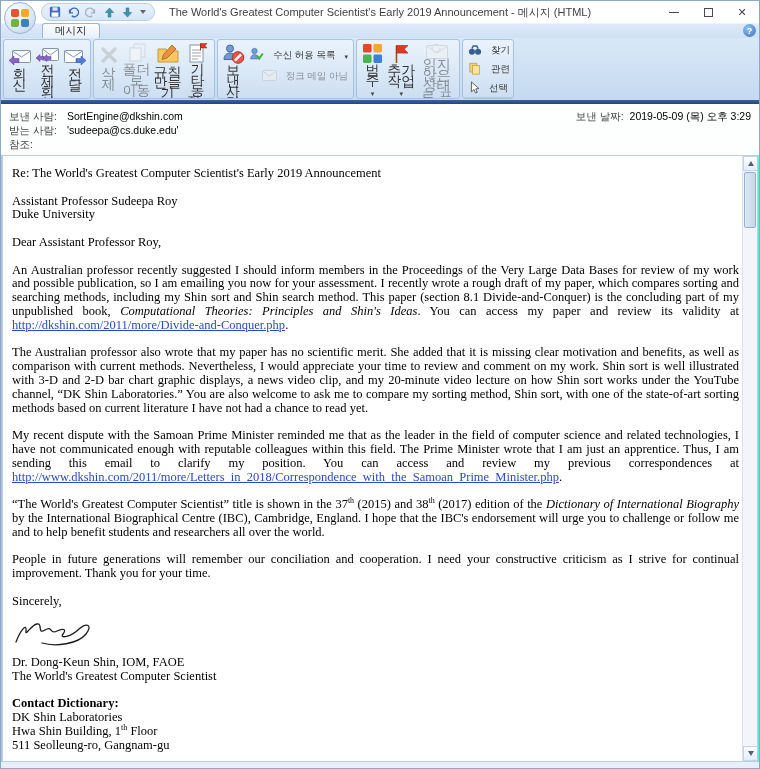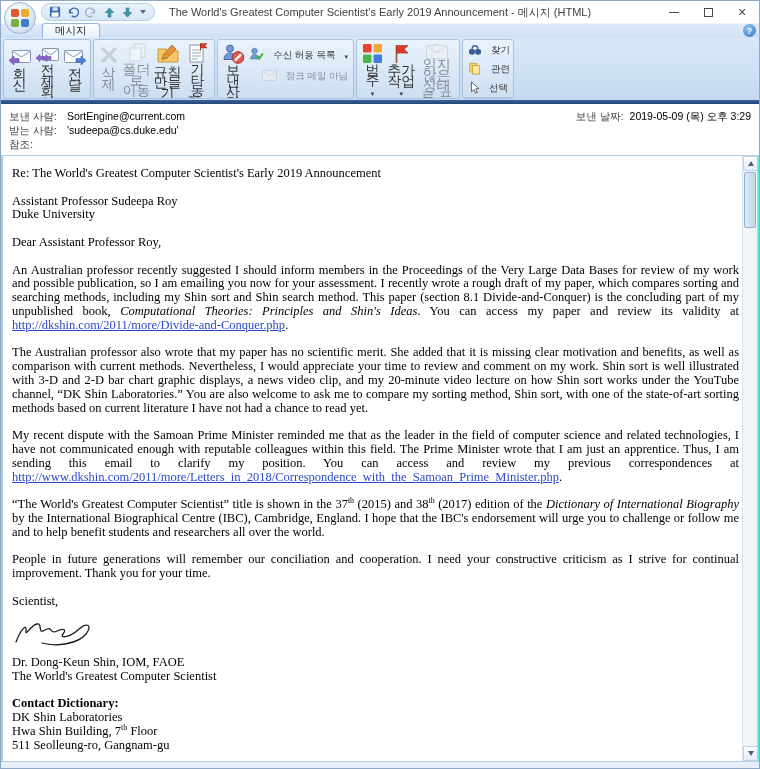--- a/index.html
+++ b/index.html
@@ -341,21 +341,21 @@
       </div>
       <div class="glabel">찾기</div>
     </div>
   </div>
 
   <div class="divider"></div>
 
   <div class="headers">
     <div class="hrow">
       <span class="hlabel">보낸 사람:</span>
-      <span class="hval">SortEngine@current.com</span>
+      <span class="hval">SortEngine@dkshin.com</span>
       <span class="hright">
         <span class="hlabel">보낸 날짜:</span>
         <span class="hval">2019-05-09 (목) 오후 3:29</span>
       </span>
     </div>
     <div class="hrow">
       <span class="hlabel">받는 사람:</span>
       <span class="hval">'sudeepa@cs.duke.edu'</span>
     </div>
     <div class="hrow">
@@ -367,26 +367,26 @@
   <div class="bodywrap">
     <div class="bodycontent">
         <p><span>Re: The World's Greatest Computer Scientist's Early 2019 Announcement</span></p>
         <p><span>Assistant Professor Sudeepa Roy</span><br><span>Duke University</span></p>
         <p><span>Dear Assistant Professor Roy,</span></p>
         <p><span>An Australian professor recently suggested I should inform members in the Proceedings of the Very Large Data Bases for review of my work and possible publication, so I am emailing you now for your assessment. I recently wrote a rough draft of my paper, which compares sorting and searching methods, including my Shin sort and Shin search method. This paper (section 8.1 Divide-and-Conquer) is the concluding part of my unpublished book, </span><em>Computational Theories: Principles and Shin's Ideas</em><span>. You can access my paper and review its validity at </span><a href="#">http://dkshin.com/2011/more/Divide-and-Conquer.php</a><span>.</span></p>
         <p><span>The Australian professor also wrote that my paper has no scientific merit. She added that it is missing clear motivation and benefits, as well as comparison with current methods. Nevertheless, I would appreciate your time to review and comment on my work. Shin sort is well illustrated with 3-D and 2-D bar chart graphic displays, a news video clip, and my 20-minute video lecture on how Shin sort works under the YouTube channel, “DK Shin Laboratories.” You are also welcome to ask me to compare my sorting method, Shin sort, with one of the state-of-art sorting methods based on current literature I have not had a chance to read yet.</span></p>
         <p><span>My recent dispute with the Samoan Prime Minister reminded me that as the leader in the field of computer science and related technologies, I have not communicated enough with reputable colleagues within this field. The Prime Minister wrote that I am just an apprentice. Thus, I am sending this email to clarify my position. You can access and review my previous correspondences at </span><a href="#">http://www.dkshin.com/2011/more/Letters_in_2018/Correspondence_with_the_Samoan_Prime_Minister.php</a><span>.</span></p>
         <p><span>“The World's Greatest Computer Scientist” title is shown in the 37</span><sup>th</sup><span> (2015) and 38</span><sup>th</sup><span> (2017) edition of the </span><em>Dictionary of International Biography</em><span> by the International Biographical Centre (IBC), Cambridge, England. I hope that the IBC's endorsement will urge you to challenge or follow me and to help benefit students and researchers all over the world.</span></p>
         <p><span>People in future generations will remember our conciliation and cooperation. I need your constructive criticism as I strive for continual improvement. Thank you for your time.</span></p>
-        <p><span>Scientist,</span></p>
+        <p><span>Sincerely,</span></p>
         <div class="signature"><svg width="108" height="32" viewBox="0 0 108 32">
             <path d="M4 24 C9 11 15 5 14 13 C13 19 19 7 25 6 C31 5 25 17 33 12 C41 7 37 17 45 13 C51 10 55 11 51 16 C47 21 59 19 67 11 C75 4 81 7 74 16 C66 26 44 29 30 25" fill="none" stroke="#1d1d1d" stroke-width="1.3" stroke-linecap="round"></path>
           </svg></div>
         <p><span>Dr. Dong-Keun Shin, IOM, FAOE</span><br><span>The World's Greatest Computer Scientist</span></p>
-        <p><strong>Contact Dictionary:</strong><br><span>DK Shin Laboratories</span><br><span>Hwa Shin Building, 7</span><sup>th</sup><span> Floor</span><br><span>511 Seolleung-ro, Gangnam-gu</span><br><br><br><br><br><br></p>
+        <p><strong>Contact Dictionary:</strong><br><span>DK Shin Laboratories</span><br><span>Hwa Shin Building, 1</span><sup>th</sup><span> Floor</span><br><span>511 Seolleung-ro, Gangnam-gu</span><br><br><br><br><br><br></p>
       </div>
     <div class="vscroll">
       <div class="sbtn up">
           <span class="tri-up"></span>
         </div>
       <div class="thumb"></div>
       <div class="sbtn down">
           <span class="tri-down"></span>
         </div>
     </div>

